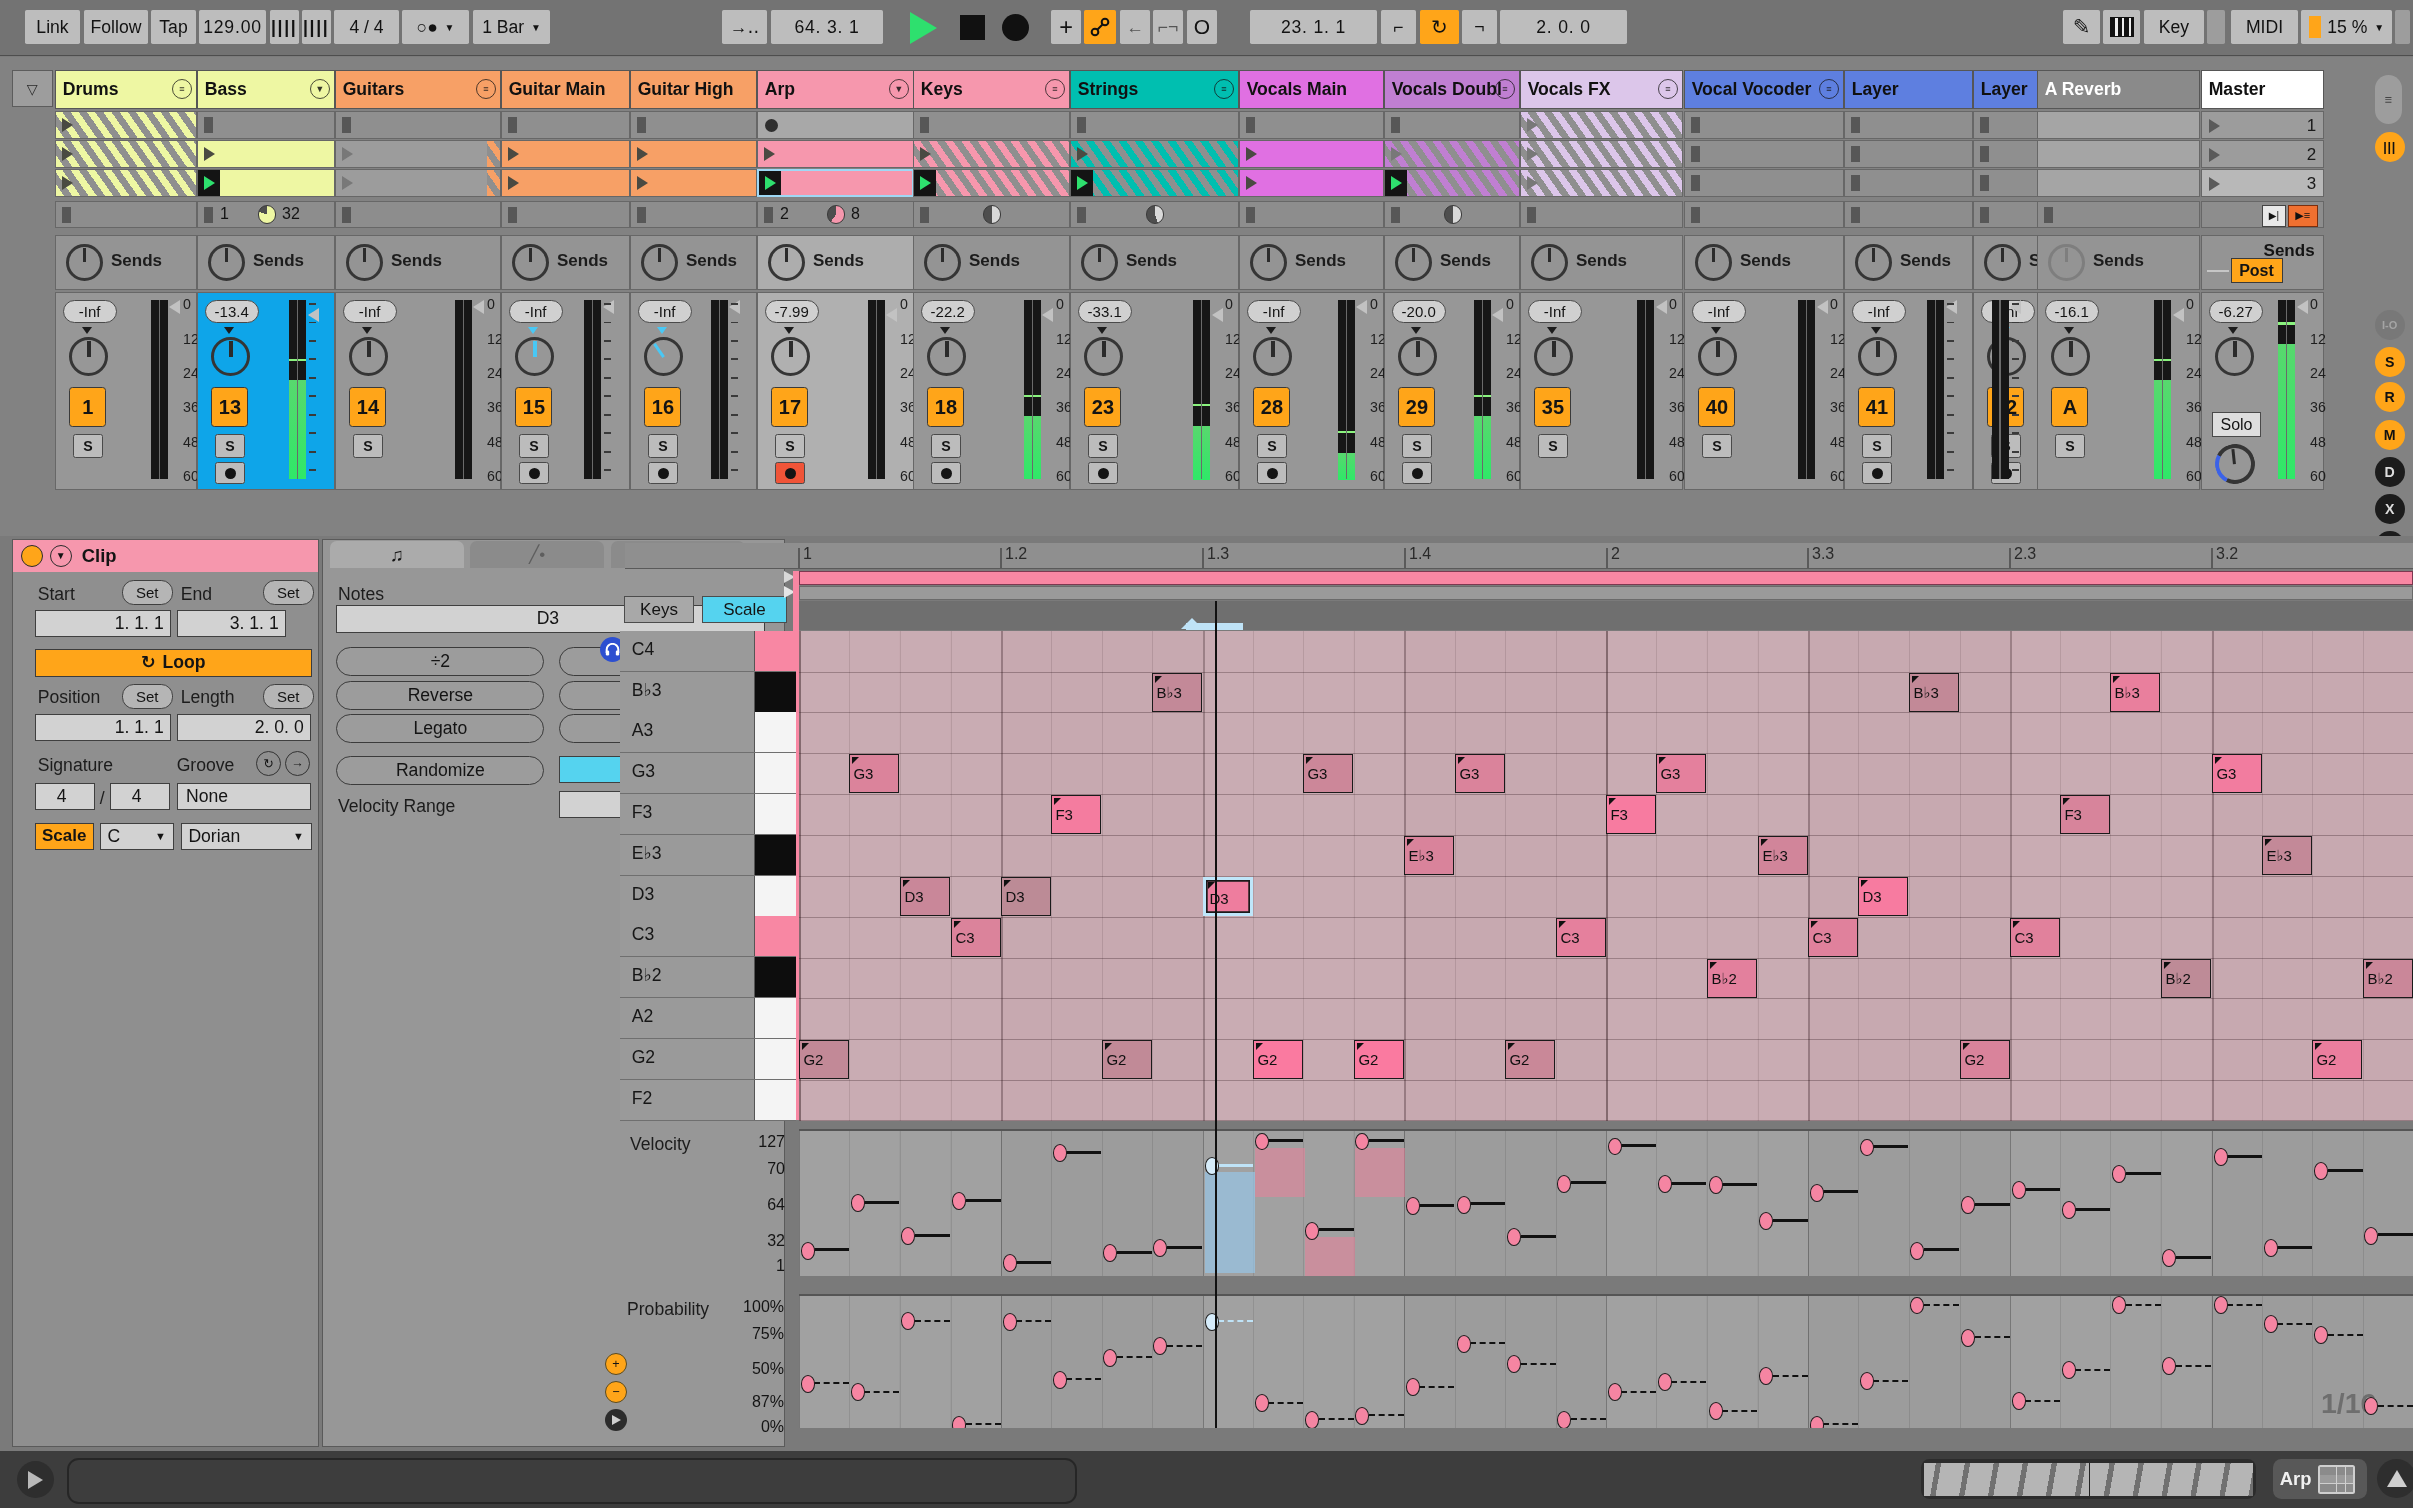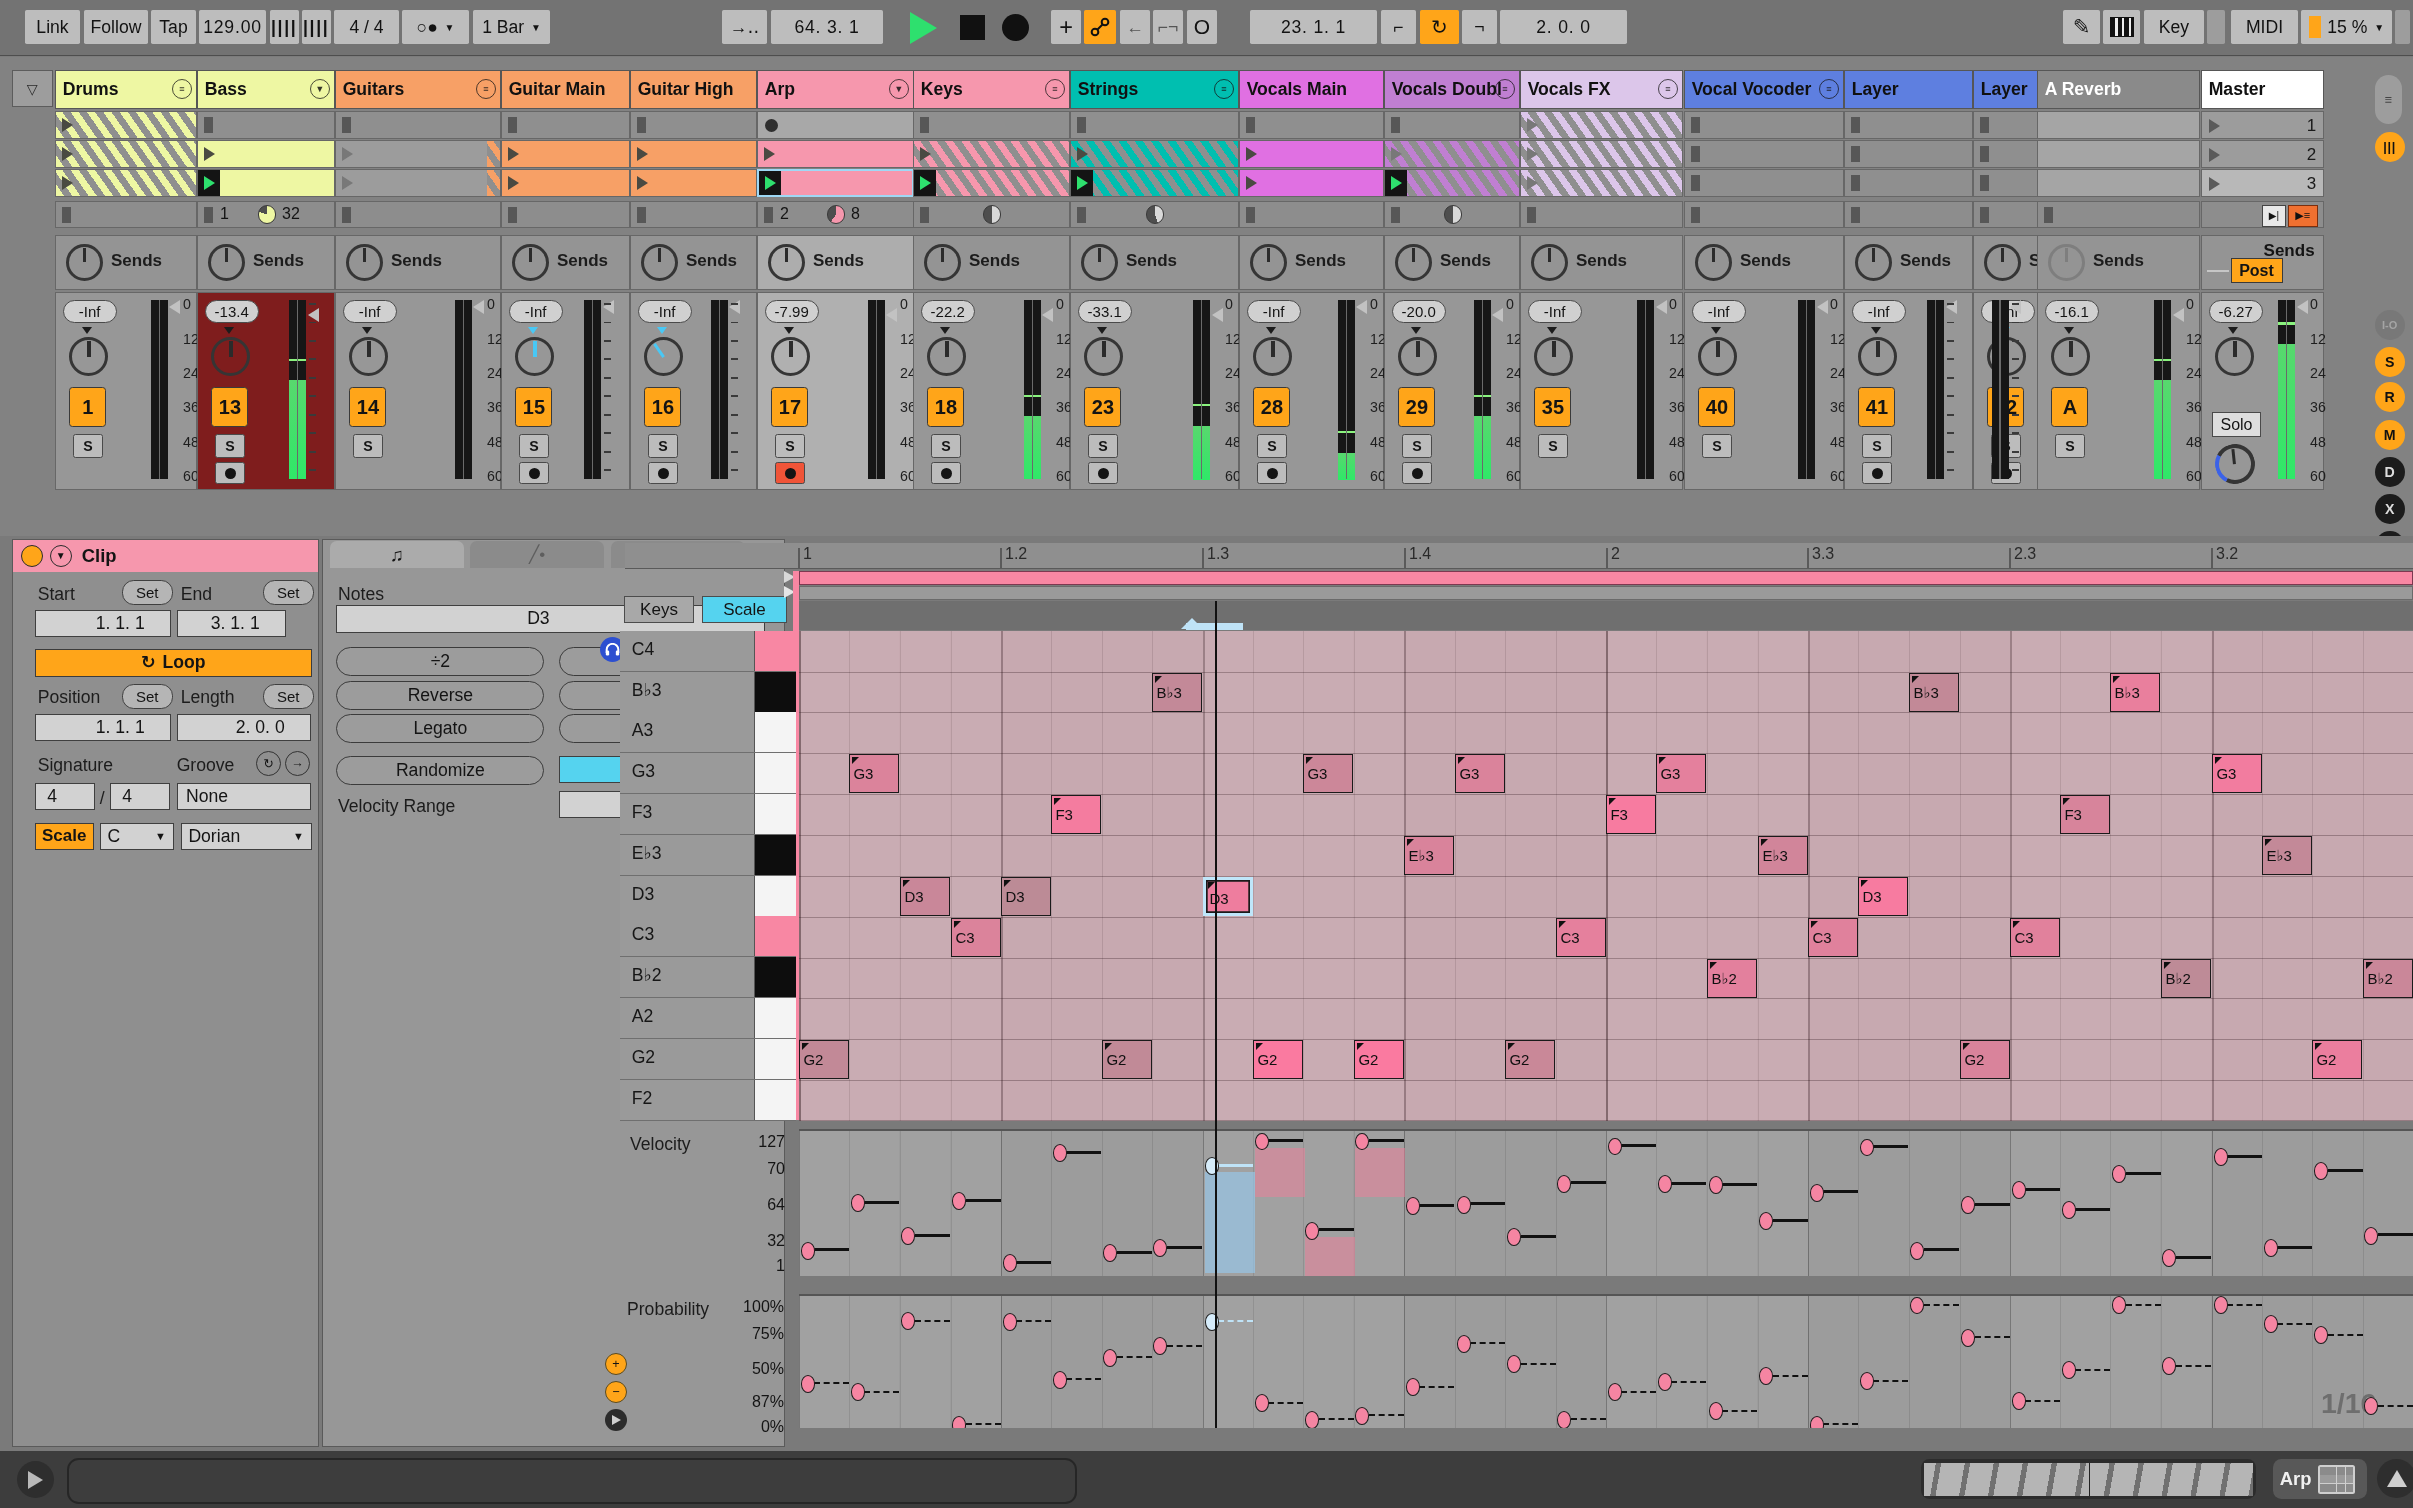--- a/index.html
+++ b/index.html
@@ -17,21 +17,21 @@
   .tri-play{width:0;height:0;border-top:16px solid transparent;border-bottom:16px solid transparent;border-left:27px solid #2ee06e;}
   .sq-stop{width:25px;height:25px;background:#111;}
   .rec-dot{width:27px;height:27px;border-radius:50%;background:#111;}
   
   #session{position:absolute;left:0;top:57px;width:2413px;height:479px;background:#828282;}
   .railbtn{position:absolute;border-radius:50%;display:flex;align-items:center;justify-content:center;font-weight:700;}
   
   #detail{position:absolute;left:0;top:536px;width:2413px;height:915px;background:#7a7a7a;}
   .panel-label{font-size:17.6px;color:#1c1c1c;}
   .fld{background:#d2d2d2;border:1.7px solid #3f3f3f;box-sizing:border-box;display:flex;align-items:center;justify-content:flex-end;
-       padding-right:25px;font-size:17.6px;}
+       padding-right:6px;font-size:17.6px;}
   .setpill{background:#b5b5b5;border:1.7px solid #3f3f3f;border-radius:11.7px;font-size:15px;display:flex;align-items:center;justify-content:center;}
   .roundbtn{background:#9c9c9c;border:1.7px solid #3b3b3b;border-radius:15px;display:flex;align-items:center;justify-content:center;font-size:17.6px;}
 </style>
 </head>
 <body>
 
 <div id="app">
 
   <div id="topbar">
     <div class="chip" style="left:25px;width:55px">Link</div>
@@ -164,21 +164,21 @@
           <div style="position: absolute; left: 22px; top: 3.4px; font-size: 16px;">1</div>
           <div style="position: absolute; left: 60px; top: 3.4px; width: 18.4px; height: 18.4px; border-radius: 50%; border: 0.8px solid rgb(58, 58, 58); box-sizing: border-box; background: conic-gradient(rgb(238, 247, 163) 0deg, rgb(238, 247, 163) 288deg, rgb(78, 78, 78) 288deg, rgb(78, 78, 78) 360deg);"></div>
           <div style="position: absolute; left: 84px; top: 3.4px; font-size: 16px;">32</div>
         </div>
         <div style="position: absolute; left: 0px; top: 178px; width: 138px; height: 55px; border: 0.8px solid rgb(103, 103, 103); box-sizing: border-box; background: rgb(148, 148, 148);">
           <div style="position: absolute; left: 10px; top: 8.4px; width: 37px; height: 37px; border-radius: 50%; border: 3.4px solid rgb(53, 53, 53); box-sizing: border-box;">
             <div style="position: absolute; left: 50%; top: 0.8px; width: 3.4px; height: 46%; background: rgb(43, 43, 43); margin-left: -1.7px;"></div>
           </div>
           <div style="position: absolute; left: 55px; top: 15px; font-size: 17px; font-weight: 700; color: rgb(28, 28, 28);">Sends</div>
         </div>
-        <div style="position: absolute; left: 0px; top: 235px; width: 138px; height: 198px; border: 0.8px solid rgb(103, 103, 103); box-sizing: border-box; background: #7f1d1d;">
+        <div style="position: absolute; left: 0px; top: 235px; width: 138px; height: 198px; border: 0.8px solid rgb(103, 103, 103); box-sizing: border-box; background: #0ea5e9;">
           <div style="position: absolute; left: 6.7px; top: 6.7px; width: 54px; height: 23.5px; border-radius: 12.6px; background: rgb(208, 208, 208); border: 1.7px solid rgb(74, 74, 74); box-sizing: border-box; display: flex; align-items: center; justify-content: center; font-size: 15px;">-13.4</div>
           <div style="position: absolute; left: 13.4px; top: 44px; width: 39px; height: 39px; border-radius: 50%; border: 3.4px solid rgb(53, 53, 53); box-sizing: border-box;">
             <div style="position: absolute; left: 50%; top: 0.8px; width: 3.4px; height: 48%; margin-left: -1.7px; transform-origin: 50% 100%; background: rgb(43, 43, 43);"></div>
           </div>
           <div style="position: absolute; left: 26px; top: 34px; width: 0px; height: 0px; border-left: 5.9px solid transparent; border-right: 5.9px solid transparent; border-top: 7.5px solid rgb(28, 28, 28);"></div>
           <div style="position: absolute; left: 13.4px; top: 94px; width: 37px; height: 40px; background: rgb(255, 165, 25); border: 1.7px solid rgb(58, 58, 58); box-sizing: border-box; border-radius: 3.4px; display: flex; align-items: center; justify-content: center; font-size: 20px; font-weight: 700;">13</div>
           <div style="position: absolute; left: 17px; top: 141px; width: 30px; height: 23.5px; background: rgb(188, 188, 188); border: 1.7px solid rgb(74, 74, 74); box-sizing: border-box; border-radius: 2.5px; display: flex; align-items: center; justify-content: center; font-size: 14.2px; font-weight: 700;">S</div>
           <div style="position: absolute; left: 17px; top: 169px; width: 30px; height: 22px; border: 1.7px solid rgb(74, 74, 74); box-sizing: border-box; border-radius: 2.5px; display: flex; align-items: center; justify-content: center; background: rgb(188, 188, 188);">
             <div style="position: static; width: 11px; height: 11px; border-radius: 50%; background: rgb(20, 20, 20);"></div>
           </div>

